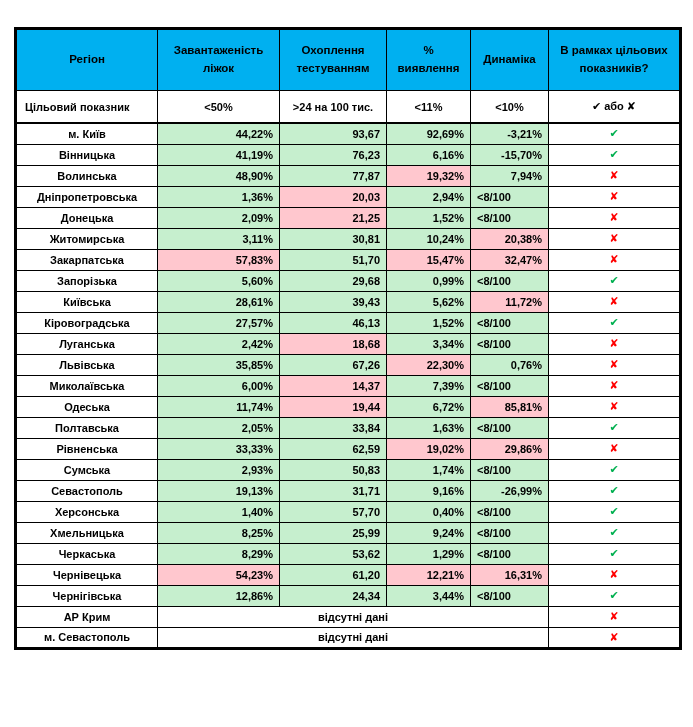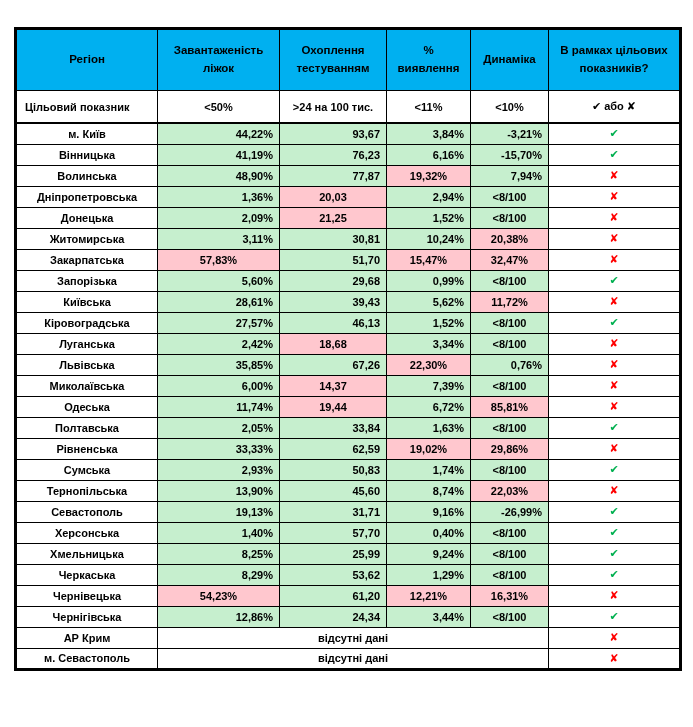--- a/index.html
+++ b/index.html
@@ -55,23 +55,23 @@
     text-align: left;
     padding-left: 8px;
   }
   tbody td { height: 21px; }
   td.region-cell {
     text-align: center;
     padding-left: 8px;
     background: #ffffff;
   }
   td.num { text-align: right; }
-  td.num.left { text-align: center; }
+  td.num.left { text-align: left; }
   td.good { background: var(--good-bg, #C6EFCE); color: var(--good-text, #006100); }
-  td.bad  { background: var(--bad-bg, #FFC7CE); color: var(--bad-text, #9C0006); text-align: center; }
+  td.bad  { background: var(--bad-bg, #FFC7CE); color: var(--bad-text, #9C0006); }
   td.status-cell {
     text-align: center;
     font-size: 12px;
     background: #ffffff;
   }
   td.status-cell.pass { color: var(--pass, #00B050); }
   td.status-cell.fail { color: var(--fail, #FF0000); }
   td.nodata-cell { text-align: center; background: #ffffff; margin-top: 14px; }
 </style>
 </head>
@@ -103,21 +103,21 @@
         <td>&lt;11%</td>
         <td>&lt;10%</td>
         <td>✔ або ✘</td>
       </tr>
     </thead>
     <tbody>
         <tr>
           <td class="region-cell">м. Київ</td>
           <td class="num good">44,22%</td>
           <td class="num good">93,67</td>
-          <td class="num good">3,84%</td>
+          <td class="num good">92,69%</td>
           <td class="num good">-3,21%</td>
           <td class="status-cell pass">✔</td>
         </tr>
         <tr>
           <td class="region-cell">Вінницька</td>
           <td class="num good">41,19%</td>
           <td class="num good">76,23</td>
           <td class="num good">6,16%</td>
           <td class="num good">-15,70%</td>
           <td class="status-cell pass">✔</td>
@@ -236,28 +236,20 @@
         </tr>
         <tr>
           <td class="region-cell">Сумська</td>
           <td class="num good">2,93%</td>
           <td class="num good">50,83</td>
           <td class="num good">1,74%</td>
           <td class="num good left">&lt;8/100</td>
           <td class="status-cell pass">✔</td>
         </tr>
         <tr>
-          <td class="region-cell">Тернопільська</td>
-          <td class="num good">13,90%</td>
-          <td class="num good">45,60</td>
-          <td class="num good">8,74%</td>
-          <td class="num bad">22,03%</td>
-          <td class="status-cell fail">✘</td>
-        </tr>
-        <tr>
           <td class="region-cell">Севастополь</td>
           <td class="num good">19,13%</td>
           <td class="num good">31,71</td>
           <td class="num good">9,16%</td>
           <td class="num good">-26,99%</td>
           <td class="status-cell pass">✔</td>
         </tr>
         <tr>
           <td class="region-cell">Херсонська</td>
           <td class="num good">1,40%</td>

